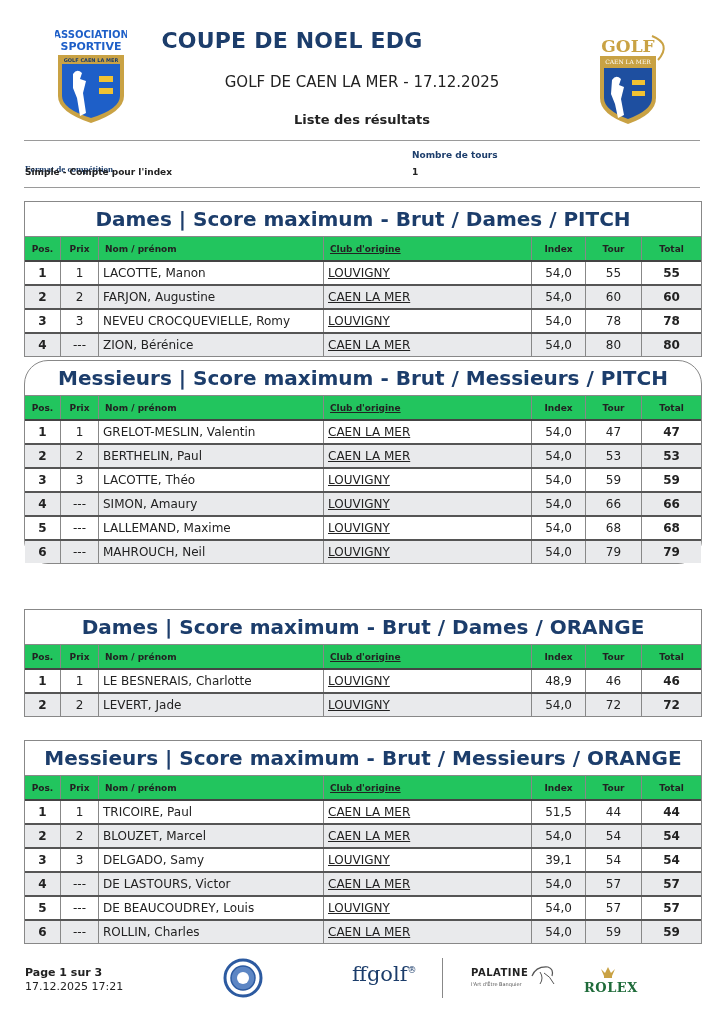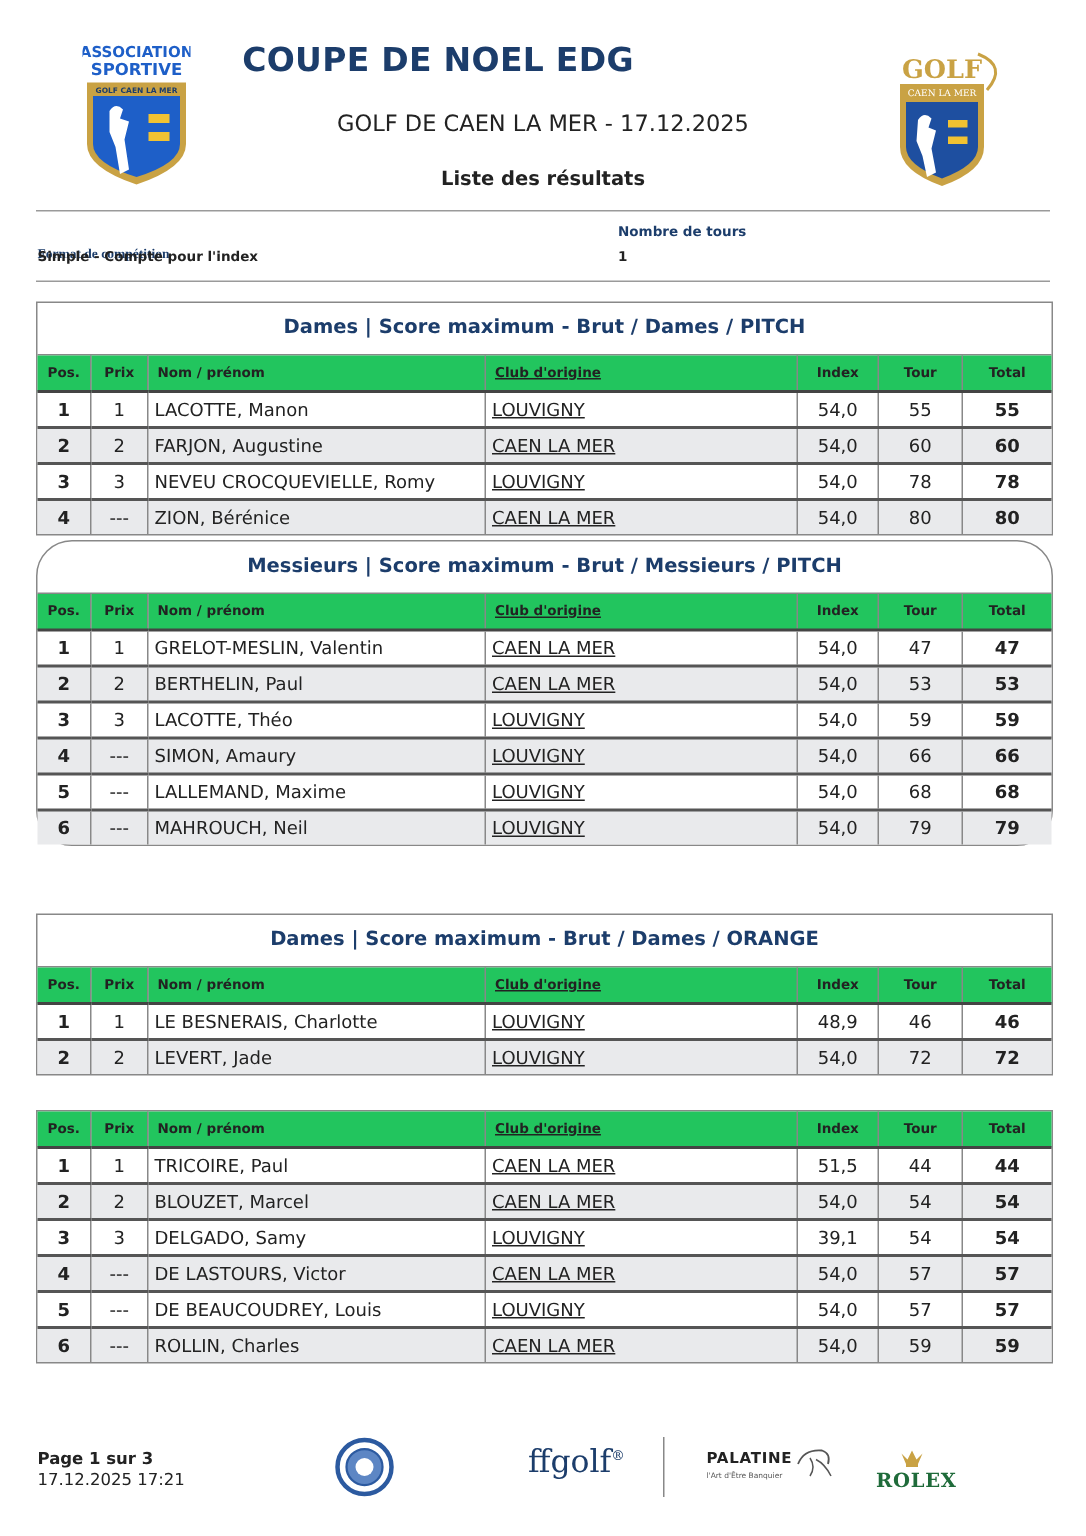--- a/index.html
+++ b/index.html
@@ -18,21 +18,21 @@
   .logo-left { position: absolute; left: 55px; top: 26px; width: 72px; height: 98px; }
   .logo-right { position: absolute; left: 592px; top: 30px; width: 80px; height: 96px; }
 
   .hr { position: absolute; left: 24px; width: 676px; height: 0; border-top: 1.5px solid #9a9a9a; }
 
   .meta-label { position: absolute; font-size: 9px; font-weight: bold; color: #1c3d6b; }
   .meta-value { position: absolute; font-size: 9px; font-weight: bold; color: #222; }
 
   
   .section { position: absolute; left: 24px; width: 676px; border: 1px solid #888; background: #fff; }
-  .section-title { height: 34px; line-height: 34px; text-align: center; font-size: 13px;
+  .section-title { height: 34px; line-height: 34px; text-align: center; font-size: 20px;
                    font-weight: bold; color: #1c3d6b; border-bottom: 1px solid #888; }
   table.res { width: 100%; border-collapse: collapse; table-layout: fixed; }
   table.res th { background: #22c55e; font-size: 9px; font-weight: bold; height: 23px;
                  border-right: 1px solid #888; border-bottom: 2px solid #444; padding: 0; color: #222; }
   table.res td { font-size: 12px; height: 22px; border-right: 1px solid #888;
                  border-bottom: 2px solid #555; padding: 0; color: #222; }
   table.res tr:last-child td { border-bottom: none; }
   table.res th:last-child, table.res td:last-child { border-right: none; }
   table.res tbody tr:nth-child(even) td { background: #e9eaec; }
   .c-pos { width: 35px; text-align: center; font-weight: bold; }
@@ -256,20 +256,21 @@
           <td class="c-name">LEVERT, Jade</td>
           <td class="c-club">LOUVIGNY</td>
           <td class="c-index">54,0</td>
           <td class="c-tour">72</td>
           <td class="c-total">72</td>
         </tr>
       </tbody>
     </table>
   </div>
 <div class="section" style="top:740px;">
+    <div class="section-title">Messieurs | Score maximum - Brut / Messieurs / ORANGE</div>
     <table class="res">
       <thead>
         <tr>
           <th class="c-pos">Pos.</th>
           <th class="c-prix">Prix</th>
           <th class="c-name">Nom / prénom</th>
           <th class="c-club">Club d'origine</th>
           <th class="c-index">Index</th>
           <th class="c-tour">Tour</th>
           <th class="c-total">Total</th>

